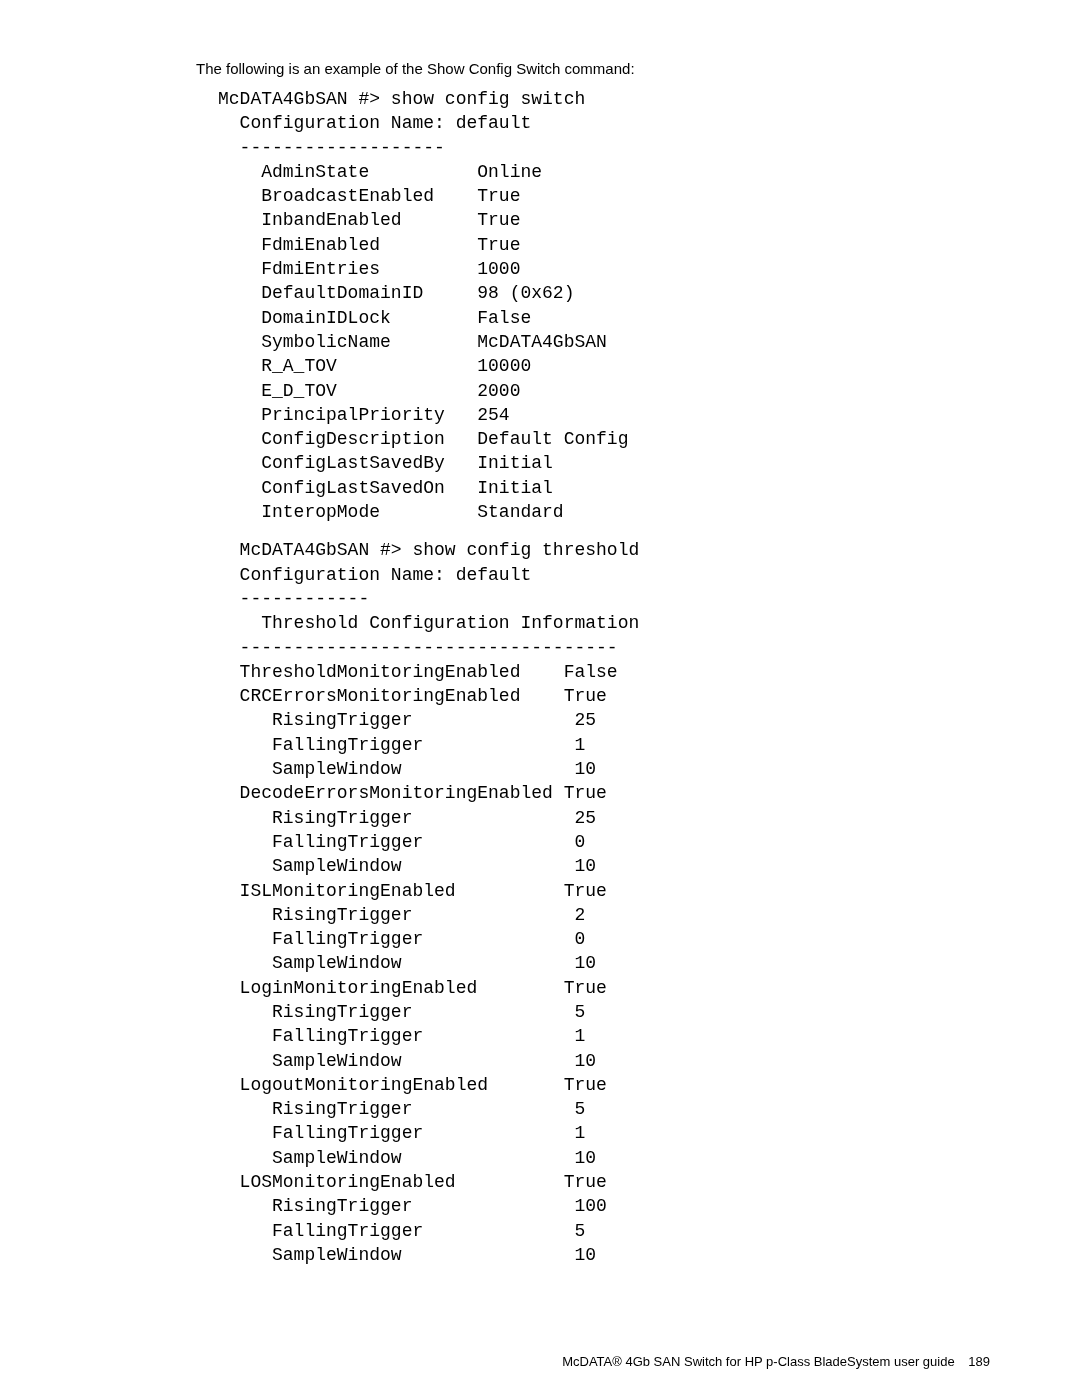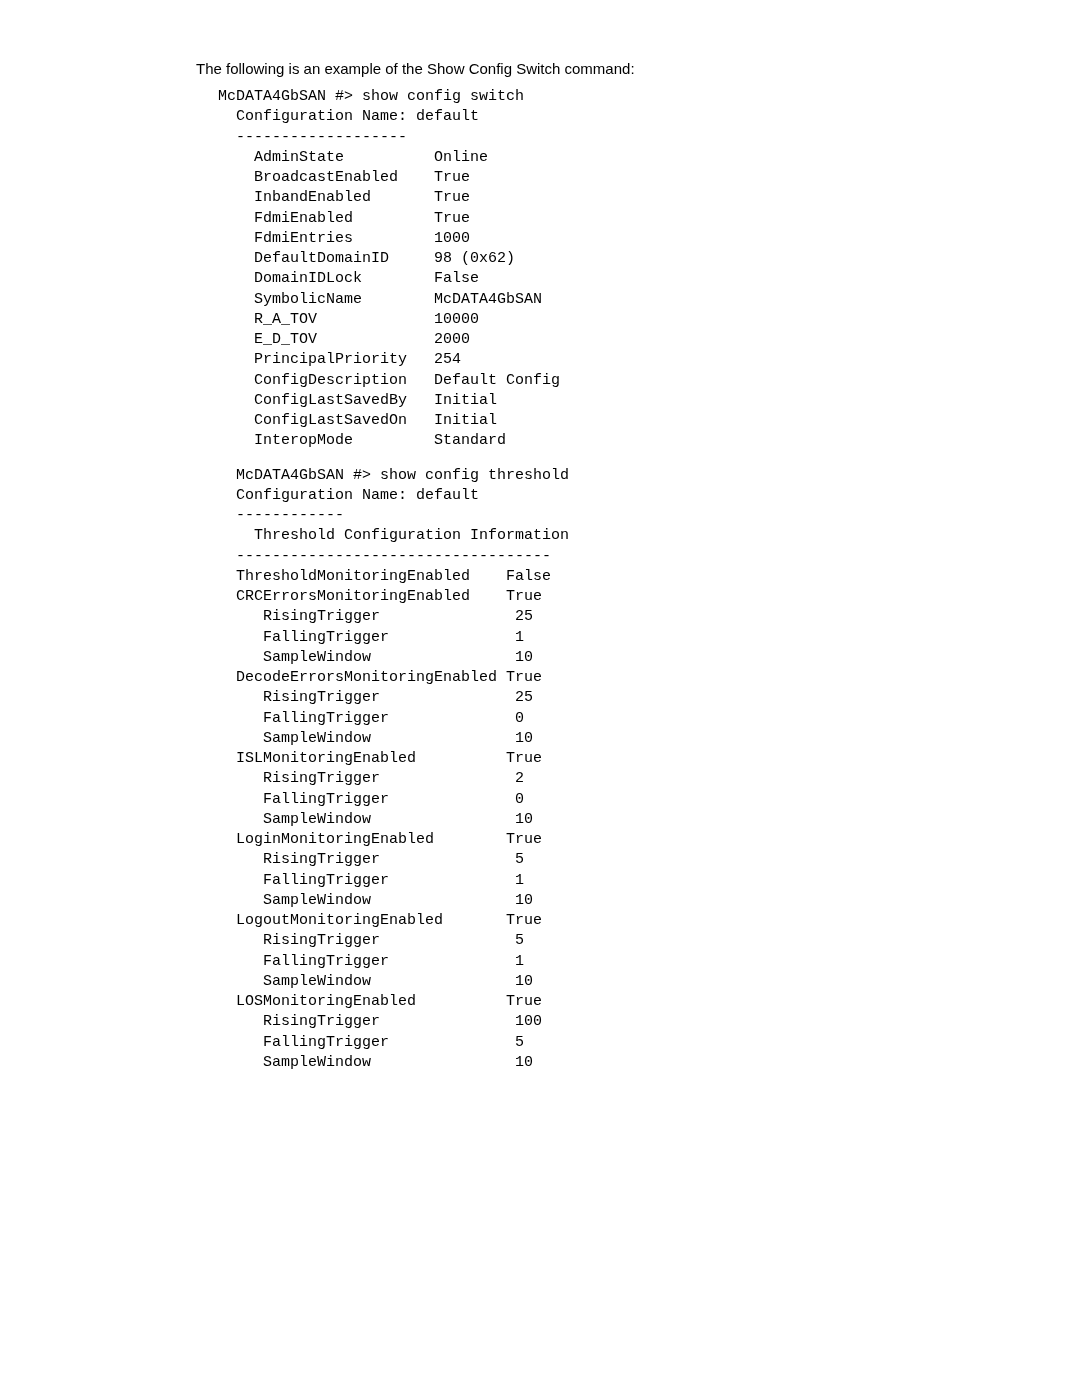--- a/index.html
+++ b/index.html
@@ -18,21 +18,21 @@
     color: #000;
   }
   .intro {
     font-family: "Futura", "Trebuchet MS", Arial, sans-serif;
     font-size: 15px;
     margin: 0 0 10px 0;
     font-weight: 400;
   }
   pre.block {
     font-family: "Courier New", Courier, monospace;
-    font-size: 15px;
+    font-size: 18px;
     line-height: 1.35;
     white-space: pre;
     margin: 0 0 14px 22px;
   }
   .footer {
     position: absolute;
     bottom: 28px;
     right: 90px;
     font-family: "Futura", "Trebuchet MS", Arial, sans-serif;
     font-size: 13px;
@@ -92,14 +92,18 @@
      SampleWindow                10
   LogoutMonitoringEnabled       True
      RisingTrigger               5
      FallingTrigger              1
      SampleWindow                10
   LOSMonitoringEnabled          True
      RisingTrigger               100
      FallingTrigger              5
      SampleWindow                10</pre>
 
+  <div class="footer">
+    <span>McDATA® 4Gb SAN Switch for HP p-Class BladeSystem user guide</span>
+    <span class="pagenum">189</span>
+  </div>
 
 </div>
 
 </body></html>

